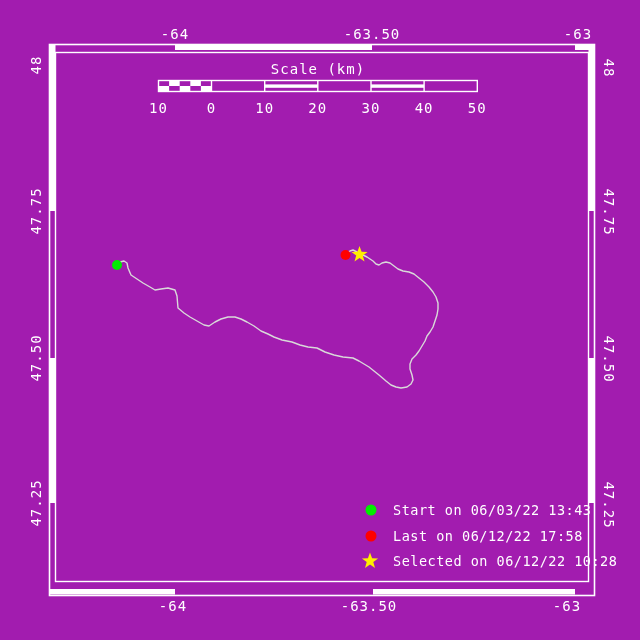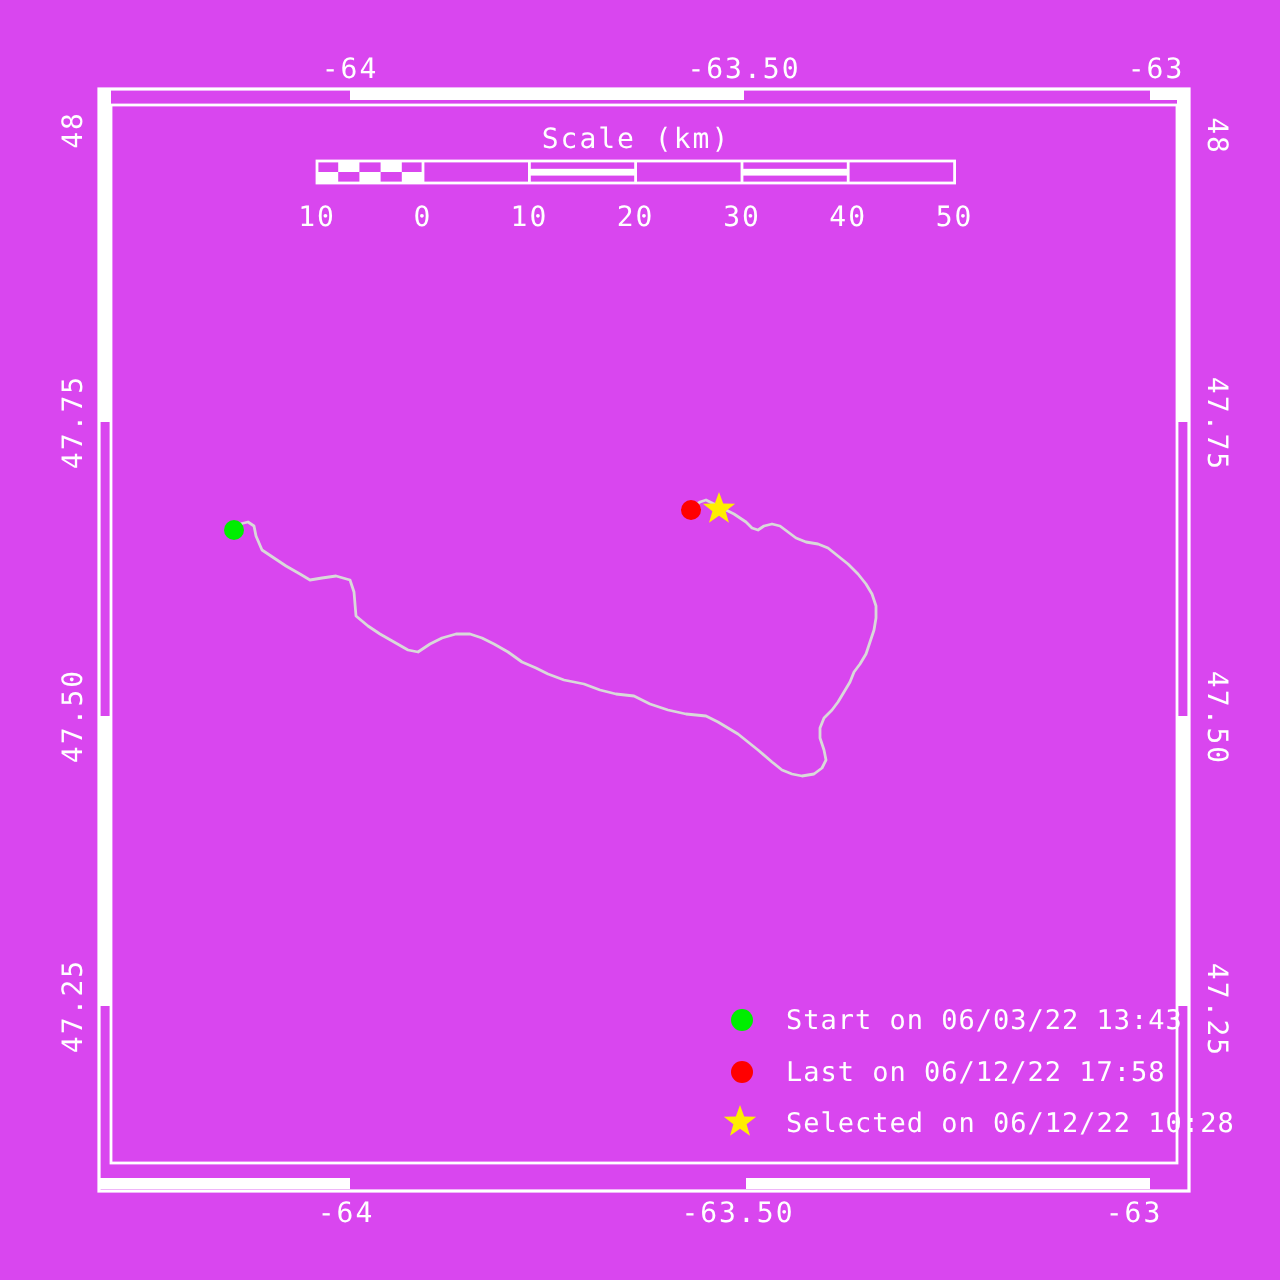--- a/index.html
+++ b/index.html
@@ -1,16 +1,16 @@
 <!DOCTYPE html>
 <html><head>
 <meta charset="utf-8">
 <style>
   html,body{margin:0;padding:0;background:#000;}
-  #stage{position:relative;width:640px;height:640px;background:#d946ef;overflow:hidden;
+  #stage{position:relative;width:640px;height:640px;background:#a21caf;overflow:hidden;
          font-family:"DejaVu Sans Mono","Liberation Mono",monospace;}
   svg{position:absolute;left:0;top:0;}
   text{fill:#ffffff;font-family:"DejaVu Sans Mono","Liberation Mono",monospace;font-size:14px;}
   .axis-label{font-size:14px;letter-spacing:1px;}
   .scale-label{font-size:14px;letter-spacing:1px;}
   .legend-label{font-size:13.5px;letter-spacing:0.5px;}
 </style>
 </head>
 <body>
 

